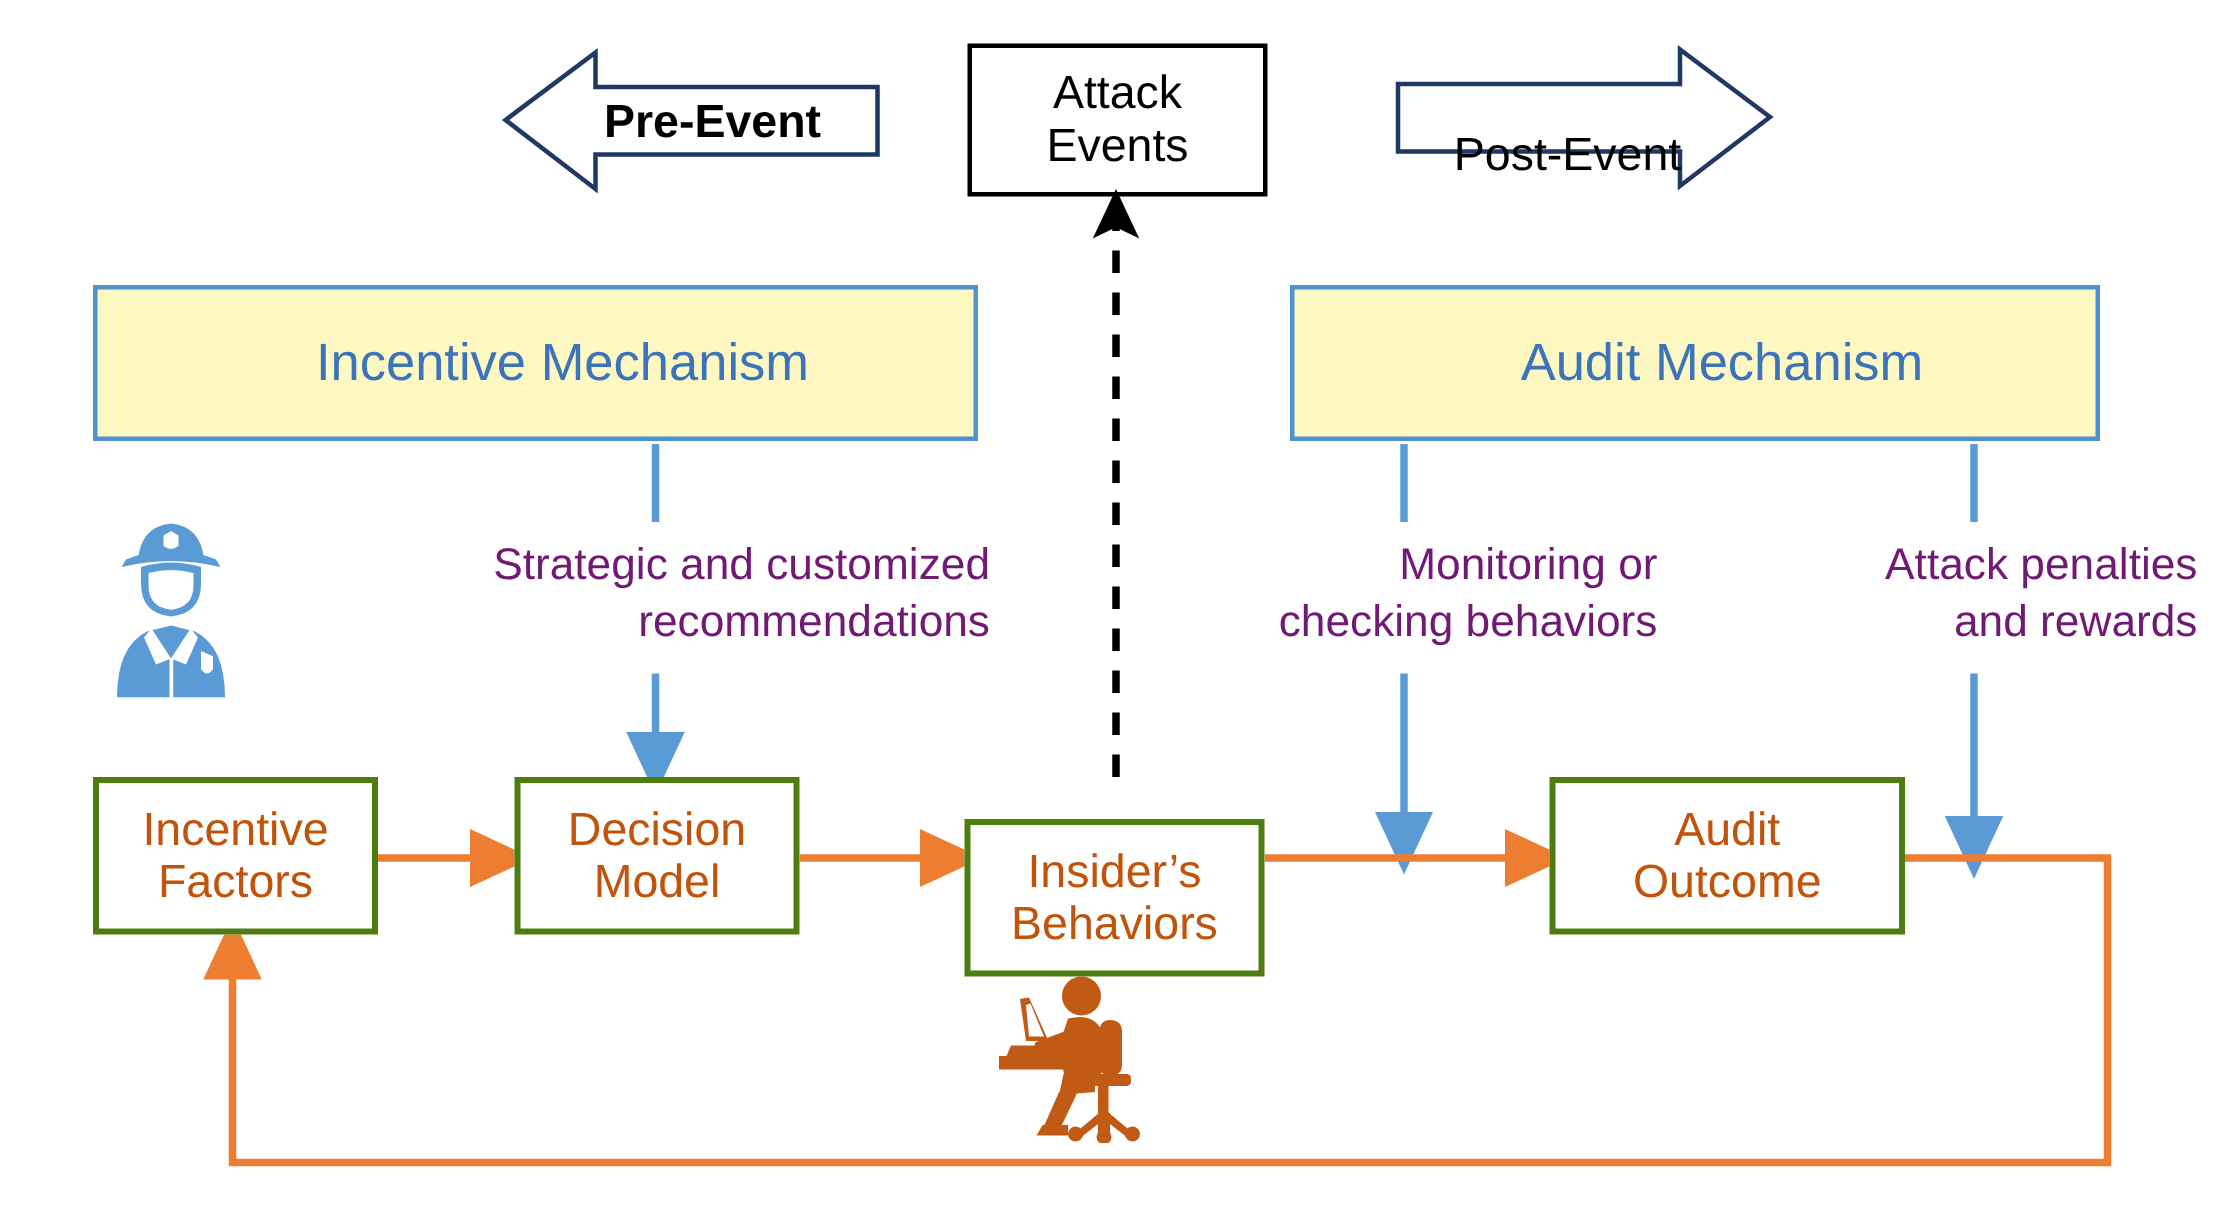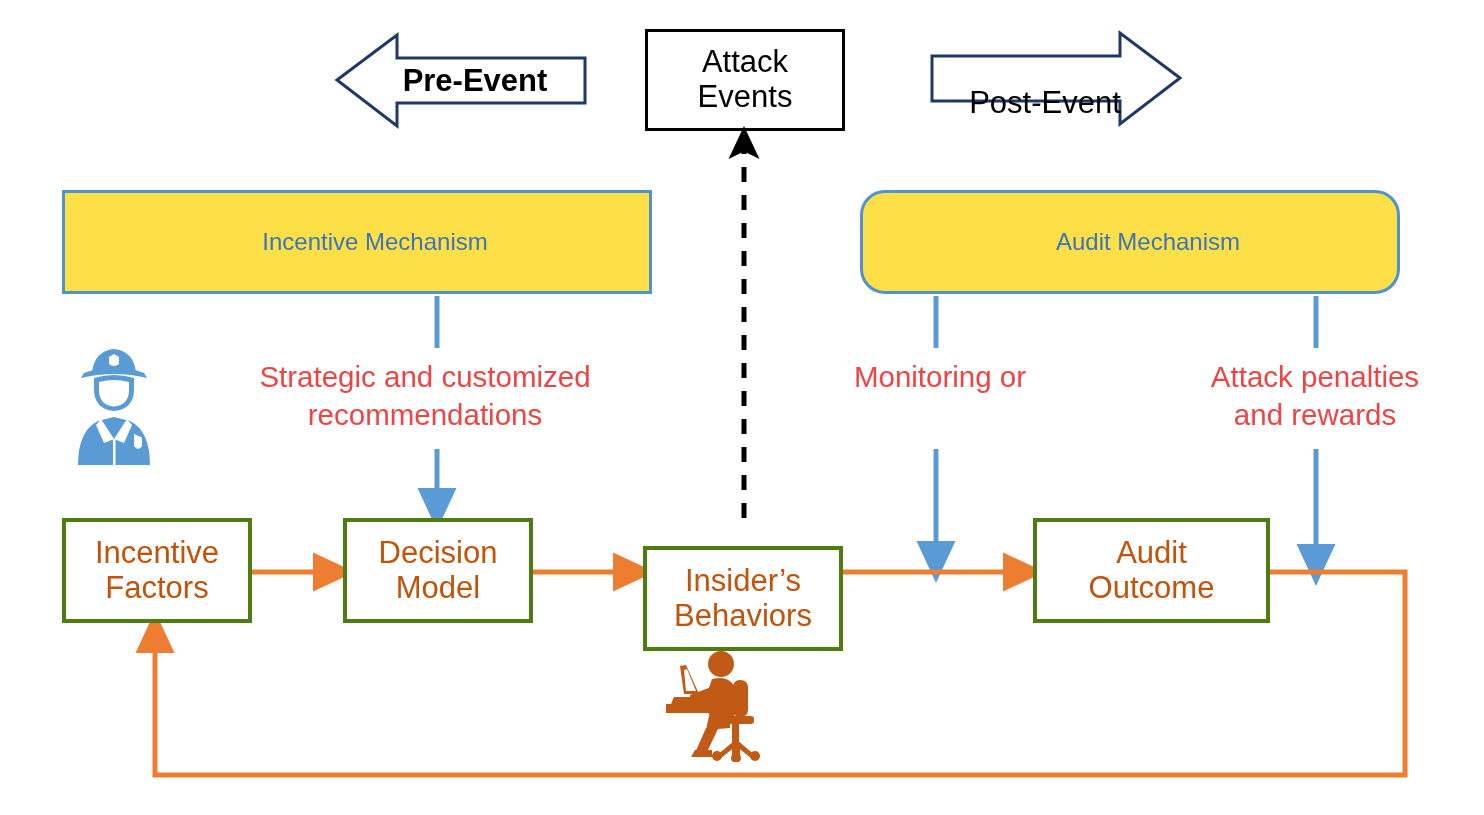--- a/index.html
+++ b/index.html
@@ -51,33 +51,33 @@
     align-items: center;
     justify-content: center;
   }
   #pre-event-label  { left: 370px; top: 57px; width: 210px; height: 48px; font-weight: bold; }
   #post-event-label { left: 945px; top: 55px; width: 200px; height: 36px; margin-top: 30px; }
 
   
   .mech-box {
     border: 3px solid #4E93CE;
     color: #3C74BC;
-    font-size: 24px;
-    background: #fde047;
+    font-size: 35px;
+    background: #fef9c3;
     padding-left: 36px;
   }
   #incentive-mechanism { left: 62px;  top: 190px; width: 590px; height: 104px; }
-  #audit-mechanism     { left: 860px; top: 190px; width: 540px; height: 104px; border-radius: 25px; }
+  #audit-mechanism     { left: 860px; top: 190px; width: 540px; height: 104px; }
 
   
   .blue-label {
     position: absolute;
-    color: #ef4444;
+    color: #701a75;
     font-size: 29.5px;
-    text-align: center;
+    text-align: right;
     line-height: 1.30;
     background: transparent;
   }
   #label-strategic  { left: 190px;  top: 358px; width: 470px; }
   #label-monitoring { left: 775px;  top: 358px; width: 330px; }
   #label-penalties  { left: 1165px; top: 358px; width: 300px; }
 
   
   .flow-box {
     border: 4px solid #4d7c0f;
@@ -155,20 +155,21 @@
     <span>Audit Mechanism</span>
   </div>
 
   <div class="blue-label" id="label-strategic">
     <div>Strategic and customized</div>
     <div>recommendations</div>
   </div>
 
   <div class="blue-label" id="label-monitoring">
     <div>Monitoring or</div>
+    <div>checking behaviors</div>
   </div>
 
   <div class="blue-label" id="label-penalties">
     <div>Attack penalties</div>
     <div>and rewards</div>
   </div>
 
   <div class="node flow-box" id="incentive-factors">
     <div>
       <div>Incentive</div>

